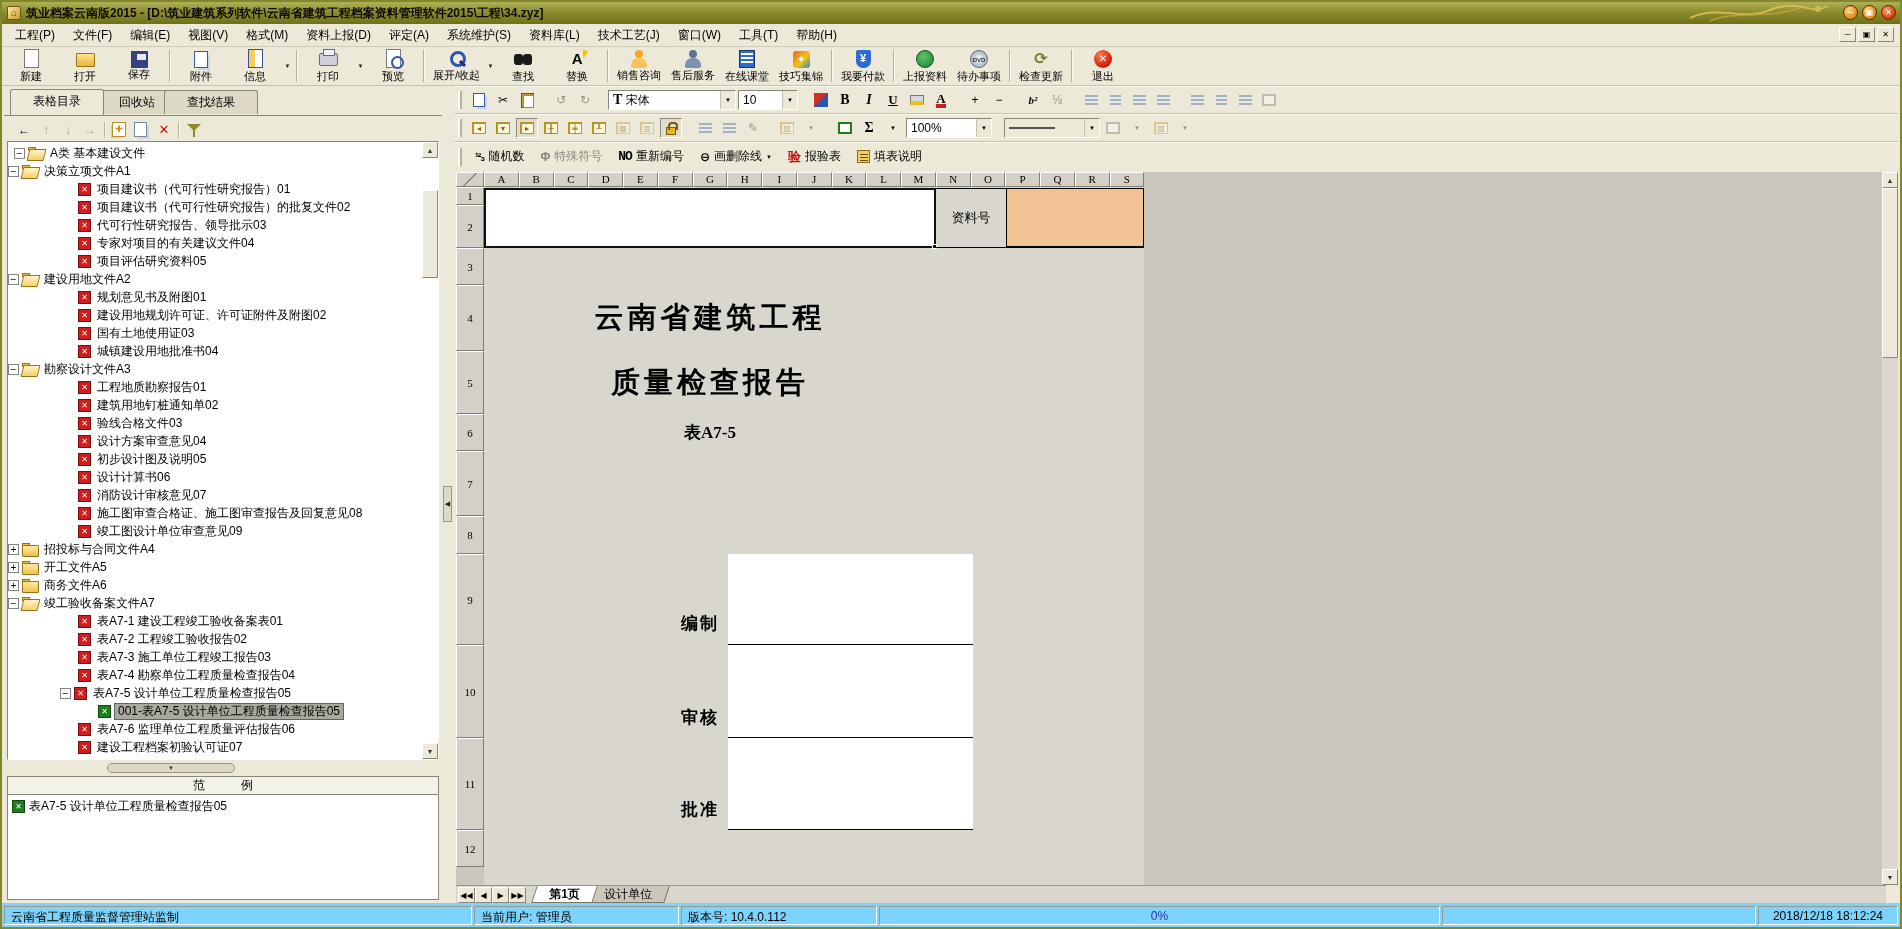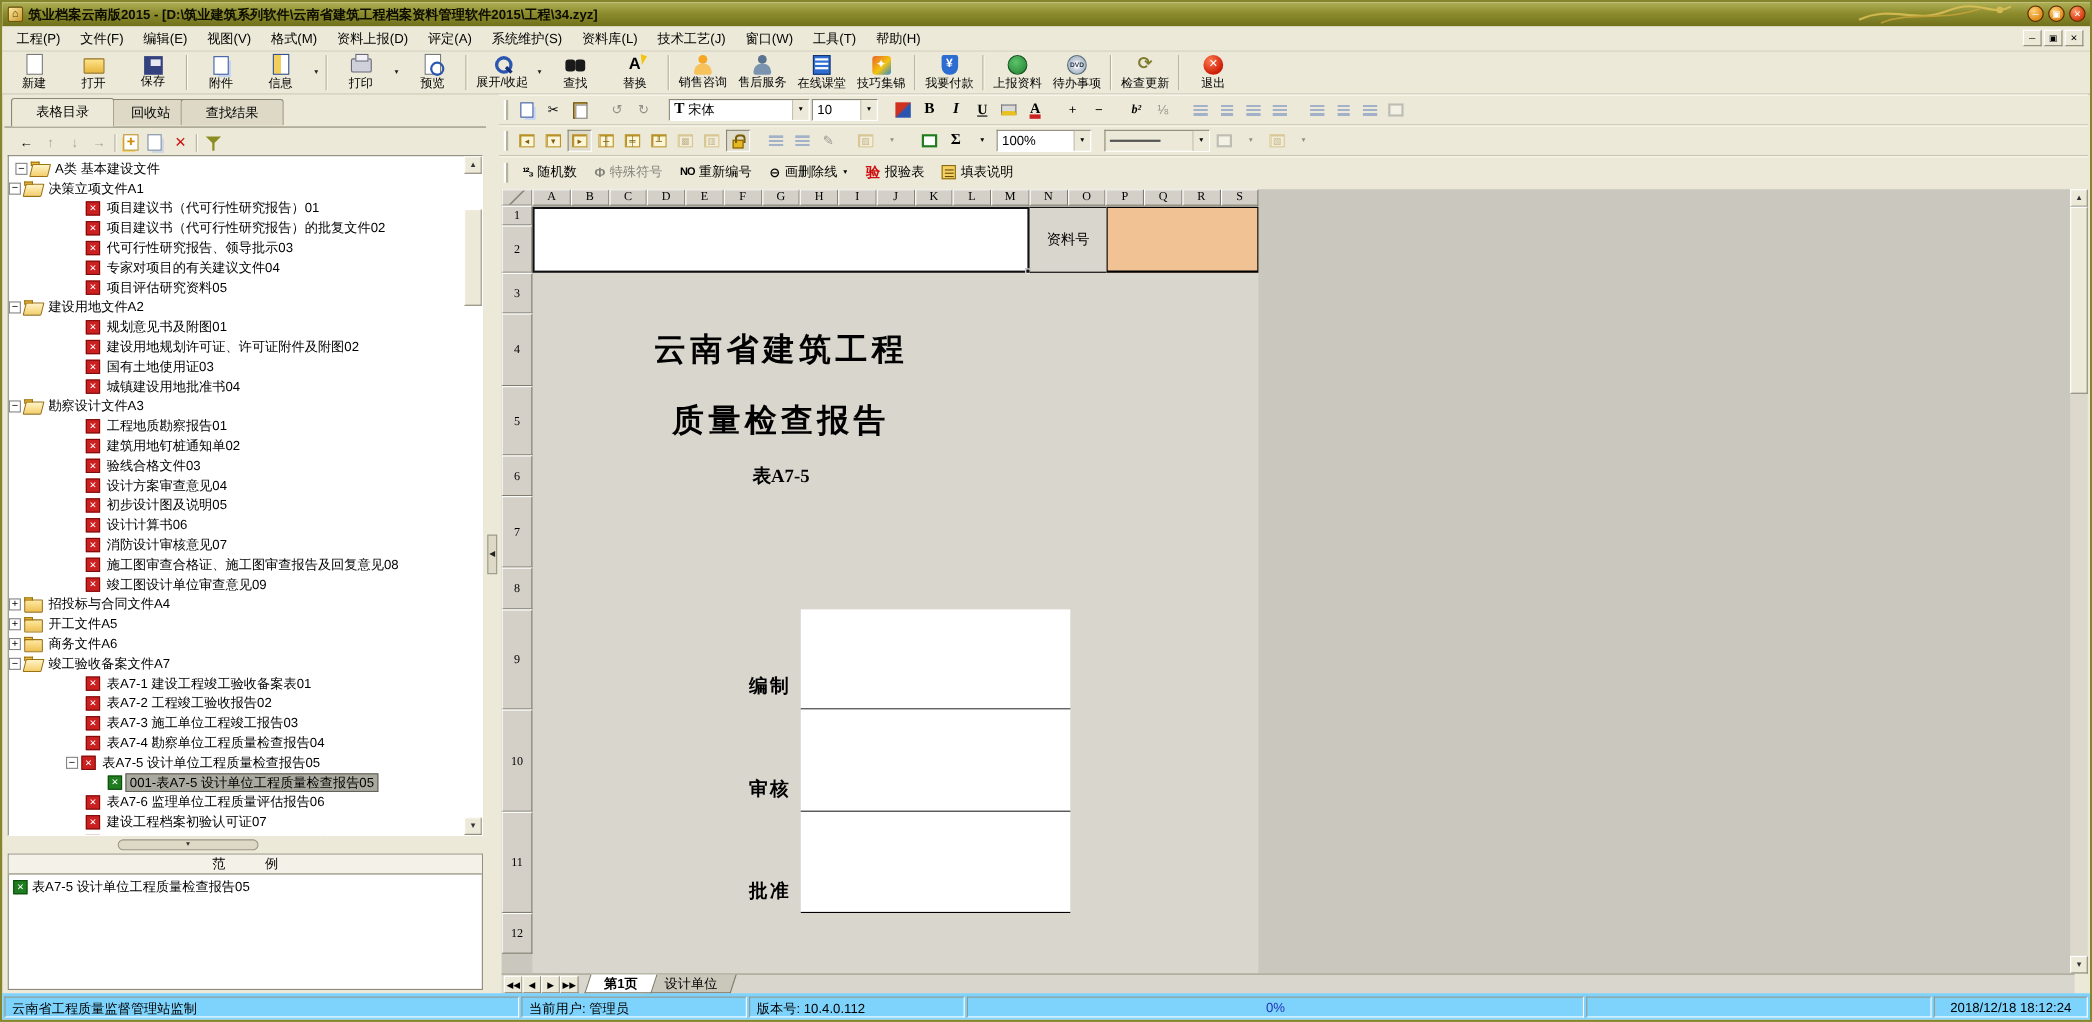--- a/index.html
+++ b/index.html
@@ -125,21 +125,21 @@
 .alico{width:13px;height:11px;background:repeating-linear-gradient(180deg,#2a56b0 0 2px,transparent 2px 4px)}
 .alico.c{background:repeating-linear-gradient(180deg,#2a56b0 0 2px,transparent 2px 4px);width:11px}
 .gridico{width:14px;height:12px;background:#fcf6d8;border:1px solid #b8922a;box-shadow:inset 0 4px 0 -3px #b8922a,inset 4px 0 0 -3px #b8922a;font-size:8px;color:#806010;line-height:11px;text-align:center}
 .lockico{width:10px;height:8px;background:#e8b820;border:1px solid #7c5c08;position:relative;margin-top:5px}
 .lockico::before{content:"";position:absolute;left:1px;top:-6px;width:6px;height:6px;border:2px solid #7c5c08;border-bottom:none;border-radius:4px 4px 0 0}
 .borderico{width:14px;height:12px;border:2px solid #1f7d1f;background:#fff}
 .lineico{width:46px;height:2px;background:#555}
 .sumico{font-family:"Liberation Serif",serif;font-weight:bold;font-size:14px}
 .t3{display:flex;align-items:center;gap:4px;padding:0 7px;height:24px;white-space:nowrap}
 .t3 .ic{font-weight:bold}
-.noico{font-family:Liberation Sans, sans-serif;font-weight:bold;font-size:10px;letter-spacing:-1px}
+.noico{font-family:Liberation Mono, monospace;font-weight:bold;font-size:13px;letter-spacing:-1px}
 .inspico{color:#cc1010;font-weight:bold;font-size:13px}
 .noteico{width:13px;height:13px;background:#f4d062;border:1px solid #8a6a10;position:relative}
 .noteico::before{content:"";position:absolute;left:2px;top:3px;width:8px;height:1px;background:#6a4c08;box-shadow:0 3px 0 #6a4c08,0 6px 0 #6a4c08}
 .randico{font-size:11px;font-weight:bold;letter-spacing:-1px}
 
 #sheet{position:absolute;left:2px;top:86px;width:1430px;height:713px;background:#cac7bf;overflow:hidden}
 #corner{position:absolute;left:0;top:0;width:28px;height:15px;background:#d4d0c8;border:1px solid;border-color:#fff #807d6e #807d6e #fff;background-image:linear-gradient(135deg,transparent 46%,#908d7e 48%,#908d7e 52%,transparent 54%)}
 .colhdr{position:absolute;top:0;height:15px;width:34.75px;background:#d4d0c8;border:1px solid;border-color:#fff #807d6e #807d6e #fff;text-align:center;line-height:13px;font-family:"Liberation Serif","DejaVu Serif",serif;font-size:11px}
 .rowhdr{position:absolute;left:0;width:28px;background:#d4d0c8;border:1px solid;border-color:#fff #807d6e #807d6e #fff;display:flex;align-items:center;justify-content:center;font-family:"Liberation Serif","DejaVu Serif",serif;font-size:11px}
 #cellsbg{position:absolute;left:28px;top:15px;width:660px;height:698px;background:#d9d6ce}

